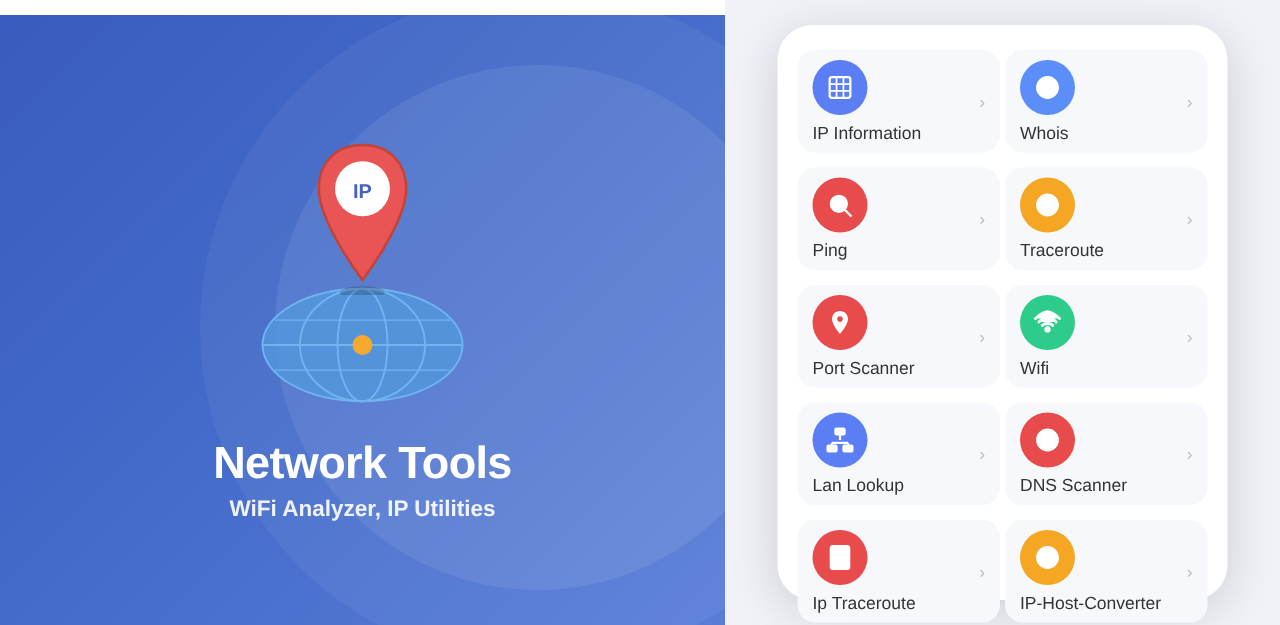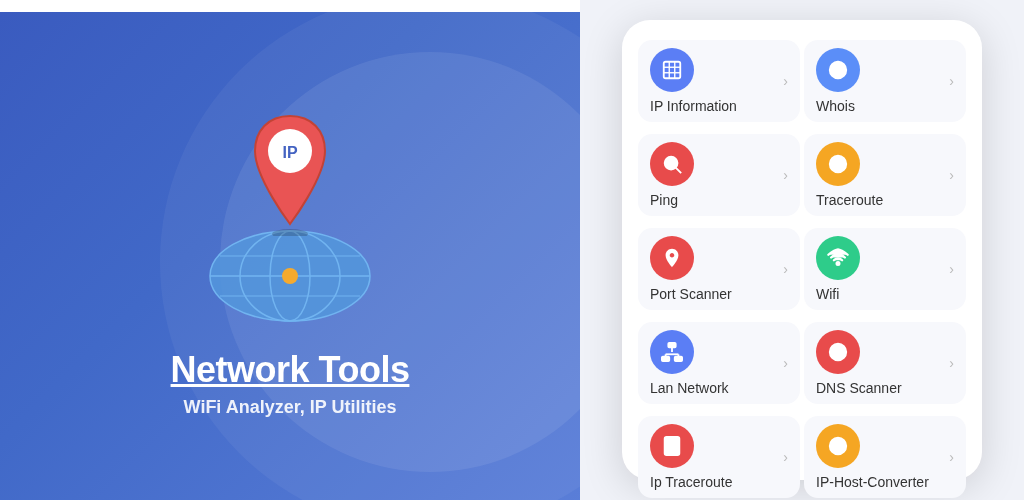--- a/index.html
+++ b/index.html
@@ -75,21 +75,20 @@
     }
 
     .app-title {
       color: #fff;
       font-size: 36px;
       font-weight: 800;
       text-align: right;
       z-index: 1;
       letter-spacing: -0.5px;
       line-height: 1.1;
-      text-decoration: underline;
     }
 
     .app-subtitle {
       color: rgba(255,255,255,0.9);
       font-size: 18px;
       font-weight: 700;
       text-align: right;
       z-index: 1;
       margin-top: 8px;
     }
@@ -323,21 +322,21 @@
               <svg viewBox="0 0 24 24" fill="none" stroke="white" stroke-width="2">
                 <rect x="8" y="2" width="8" height="5" rx="1"></rect>
                 <rect x="1" y="17" width="8" height="5" rx="1"></rect>
                 <rect x="15" y="17" width="8" height="5" rx="1"></rect>
                 <line x1="12" y1="7" x2="12" y2="12"></line>
                 <line x1="5" y1="17" x2="5" y2="14.5"></line>
                 <line x1="19" y1="17" x2="19" y2="14.5"></line>
                 <line x1="5" y1="14.5" x2="19" y2="14.5"></line>
               </svg>
             </div>
-            <span class="tool-label">Lan Network</span>
+            <span class="tool-label">Lan Lookup</span>
           </div>
           <span class="chevron">›</span>
         </div>
         <div class="tool-item">
           <div class="tool-left">
             <div class="tool-icon-wrap icon-red3">
               <svg viewBox="0 0 24 24" fill="none" stroke="white" stroke-width="2">
                 <circle cx="12" cy="12" r="9"></circle>
                 <path d="M8 12l3 3 5-5"></path>
               </svg>

